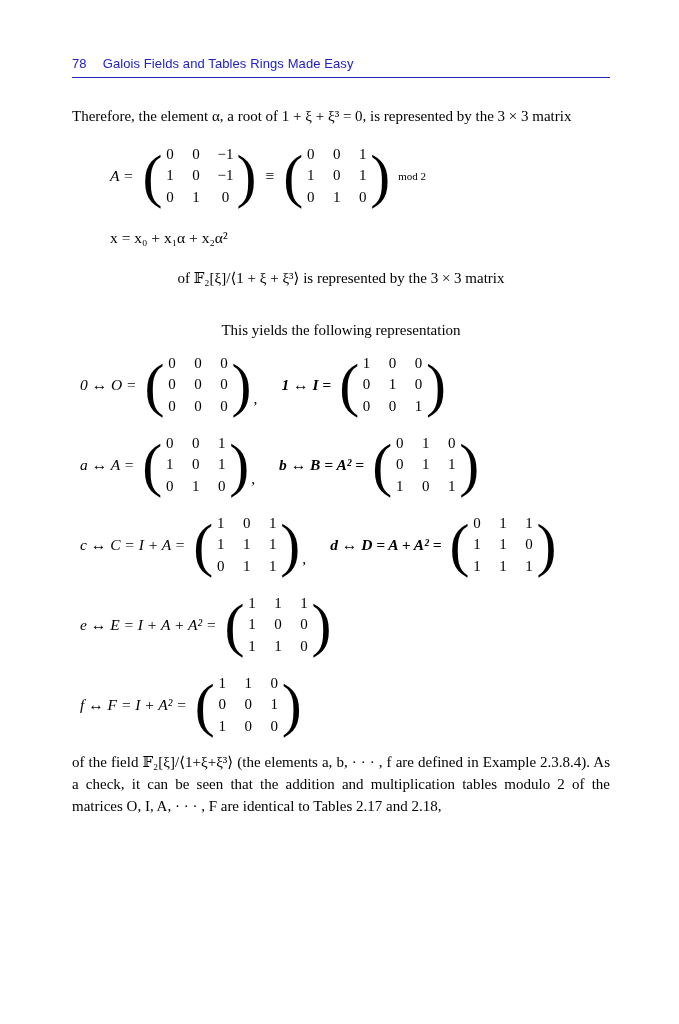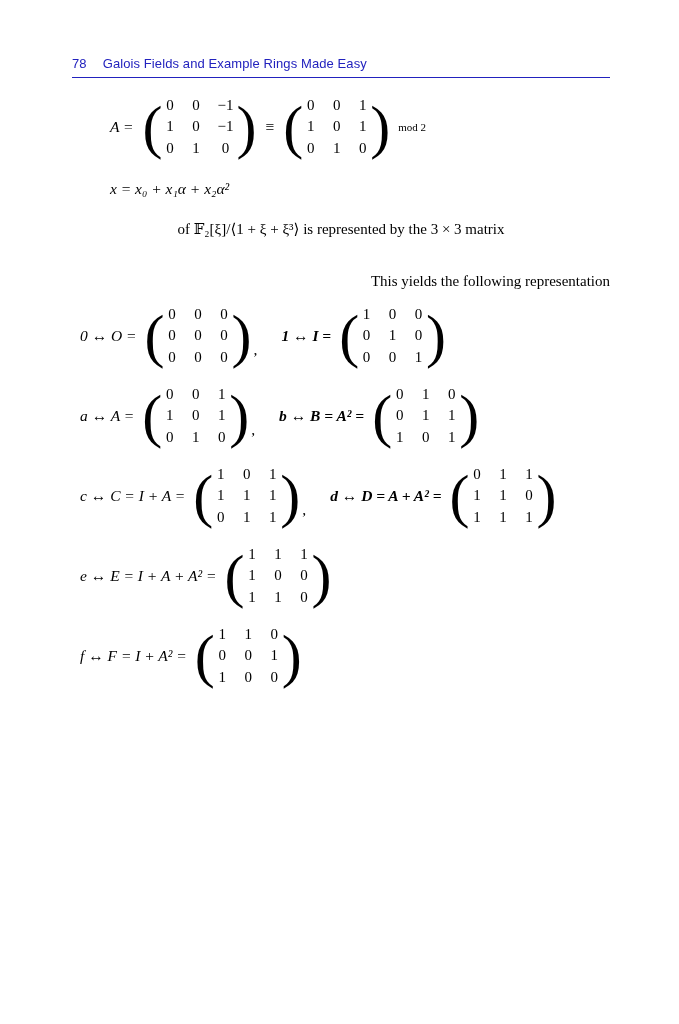--- a/index.html
+++ b/index.html
@@ -11,24 +11,24 @@
   .page-header{
     display:flex; align-items:baseline; gap:16px; padding-top:56px;
     font-family:"Liberation Sans","DejaVu Sans",sans-serif;
     font-size:13px; font-weight:500; color:var(--accent,#2222be); letter-spacing:.1px;
   }
   .rule{border-top:1.6px solid var(--accent,#2222be); margin-top:6px;}
   .para{font-size:15px; line-height:22px; text-align:justify; margin:0;}
   .p1{margin-top:27px;}
   .more{margin-top:16px; text-align:left;}
   .field{margin-top:18px; text-align:center;}
-  .yields{margin-top:30px; text-align:right;}
+  .yields{margin-top:30px; text-align:center;}
   .closing{margin-top:10px;}
   .eq-line{
-    margin:14px 0 0 38px; font-style:italic; font-size:15.5px; line-height:22px;
+    margin:14px 0 0 38px; font-size:15.5px; line-height:22px;
   }
   .eq-row{display:flex; align-items:center;}
   .eqA{margin-top:12px; margin-left:38px; height:74px;}
   .mlabel{font-style:italic; font-size:15.5px; white-space:pre;}
   .eqA .mlabel{margin-right:9px;}
   .rel{margin:0 9px; font-size:15.5px;}
   .suffix{margin-left:8px; font-size:11px;}
   .rep-row{display:flex; align-items:center; height:72px; margin-top:8px; margin-left:8px;}
   .rep-row .mlabel{margin-right:8px;}
   .sep{font-size:15.5px; transform:translateY(14px); margin-left:2px;}
@@ -41,24 +41,25 @@
   .mgrid{display:inline-grid; column-gap:17px; padding:0 3px; justify-items:center;}
   .mcell{font-size:15px; line-height:21.5px; min-width:9px; text-align:center; white-space:pre;}
 </style>
 </head>
 <body>
 
 <div class="page">
 
   <header class="page-header">
     <span>78</span>
-    <span>Galois Fields and Example Rings Made Easy</span>
+    <span>Galois Fields and Tables Rings Made Easy</span>
   </header>
   <div class="rule"></div>
 
+  <p class="para p1">Therefore, the element α, a root of 1 + ξ + ξ³ = 0, is represented by the 3 × 3 matrix</p>
 
   <div class="eq-row eqA">
     <span class="mlabel">A =</span>
     <span class="matrix">
         <span class="paren">(</span>
         <span class="mgrid" style="grid-template-columns: repeat(3, auto);">
           <span class="mcell">0</span>
           <span class="mcell">0</span>
           <span class="mcell">−1</span>
           <span class="mcell">1</span>
@@ -236,14 +237,15 @@
           <span class="mcell">0</span>
           <span class="mcell">1</span>
           <span class="mcell">1</span>
           <span class="mcell">0</span>
           <span class="mcell">0</span>
         </span>
         <span class="paren">)</span>
       </span>
   </div>
 
+  <p class="para closing">of the field 𝔽₂[ξ]/⟨1+ξ+ξ³⟩ (the elements a, b, · · · , f are defined in Example 2.3.8.4). As a check, it can be seen that the addition and multiplication tables modulo 2 of the matrices O, I, A, · · · , F are identical to Tables 2.17 and 2.18,</p>
 
 </div>
 
 </body></html>

